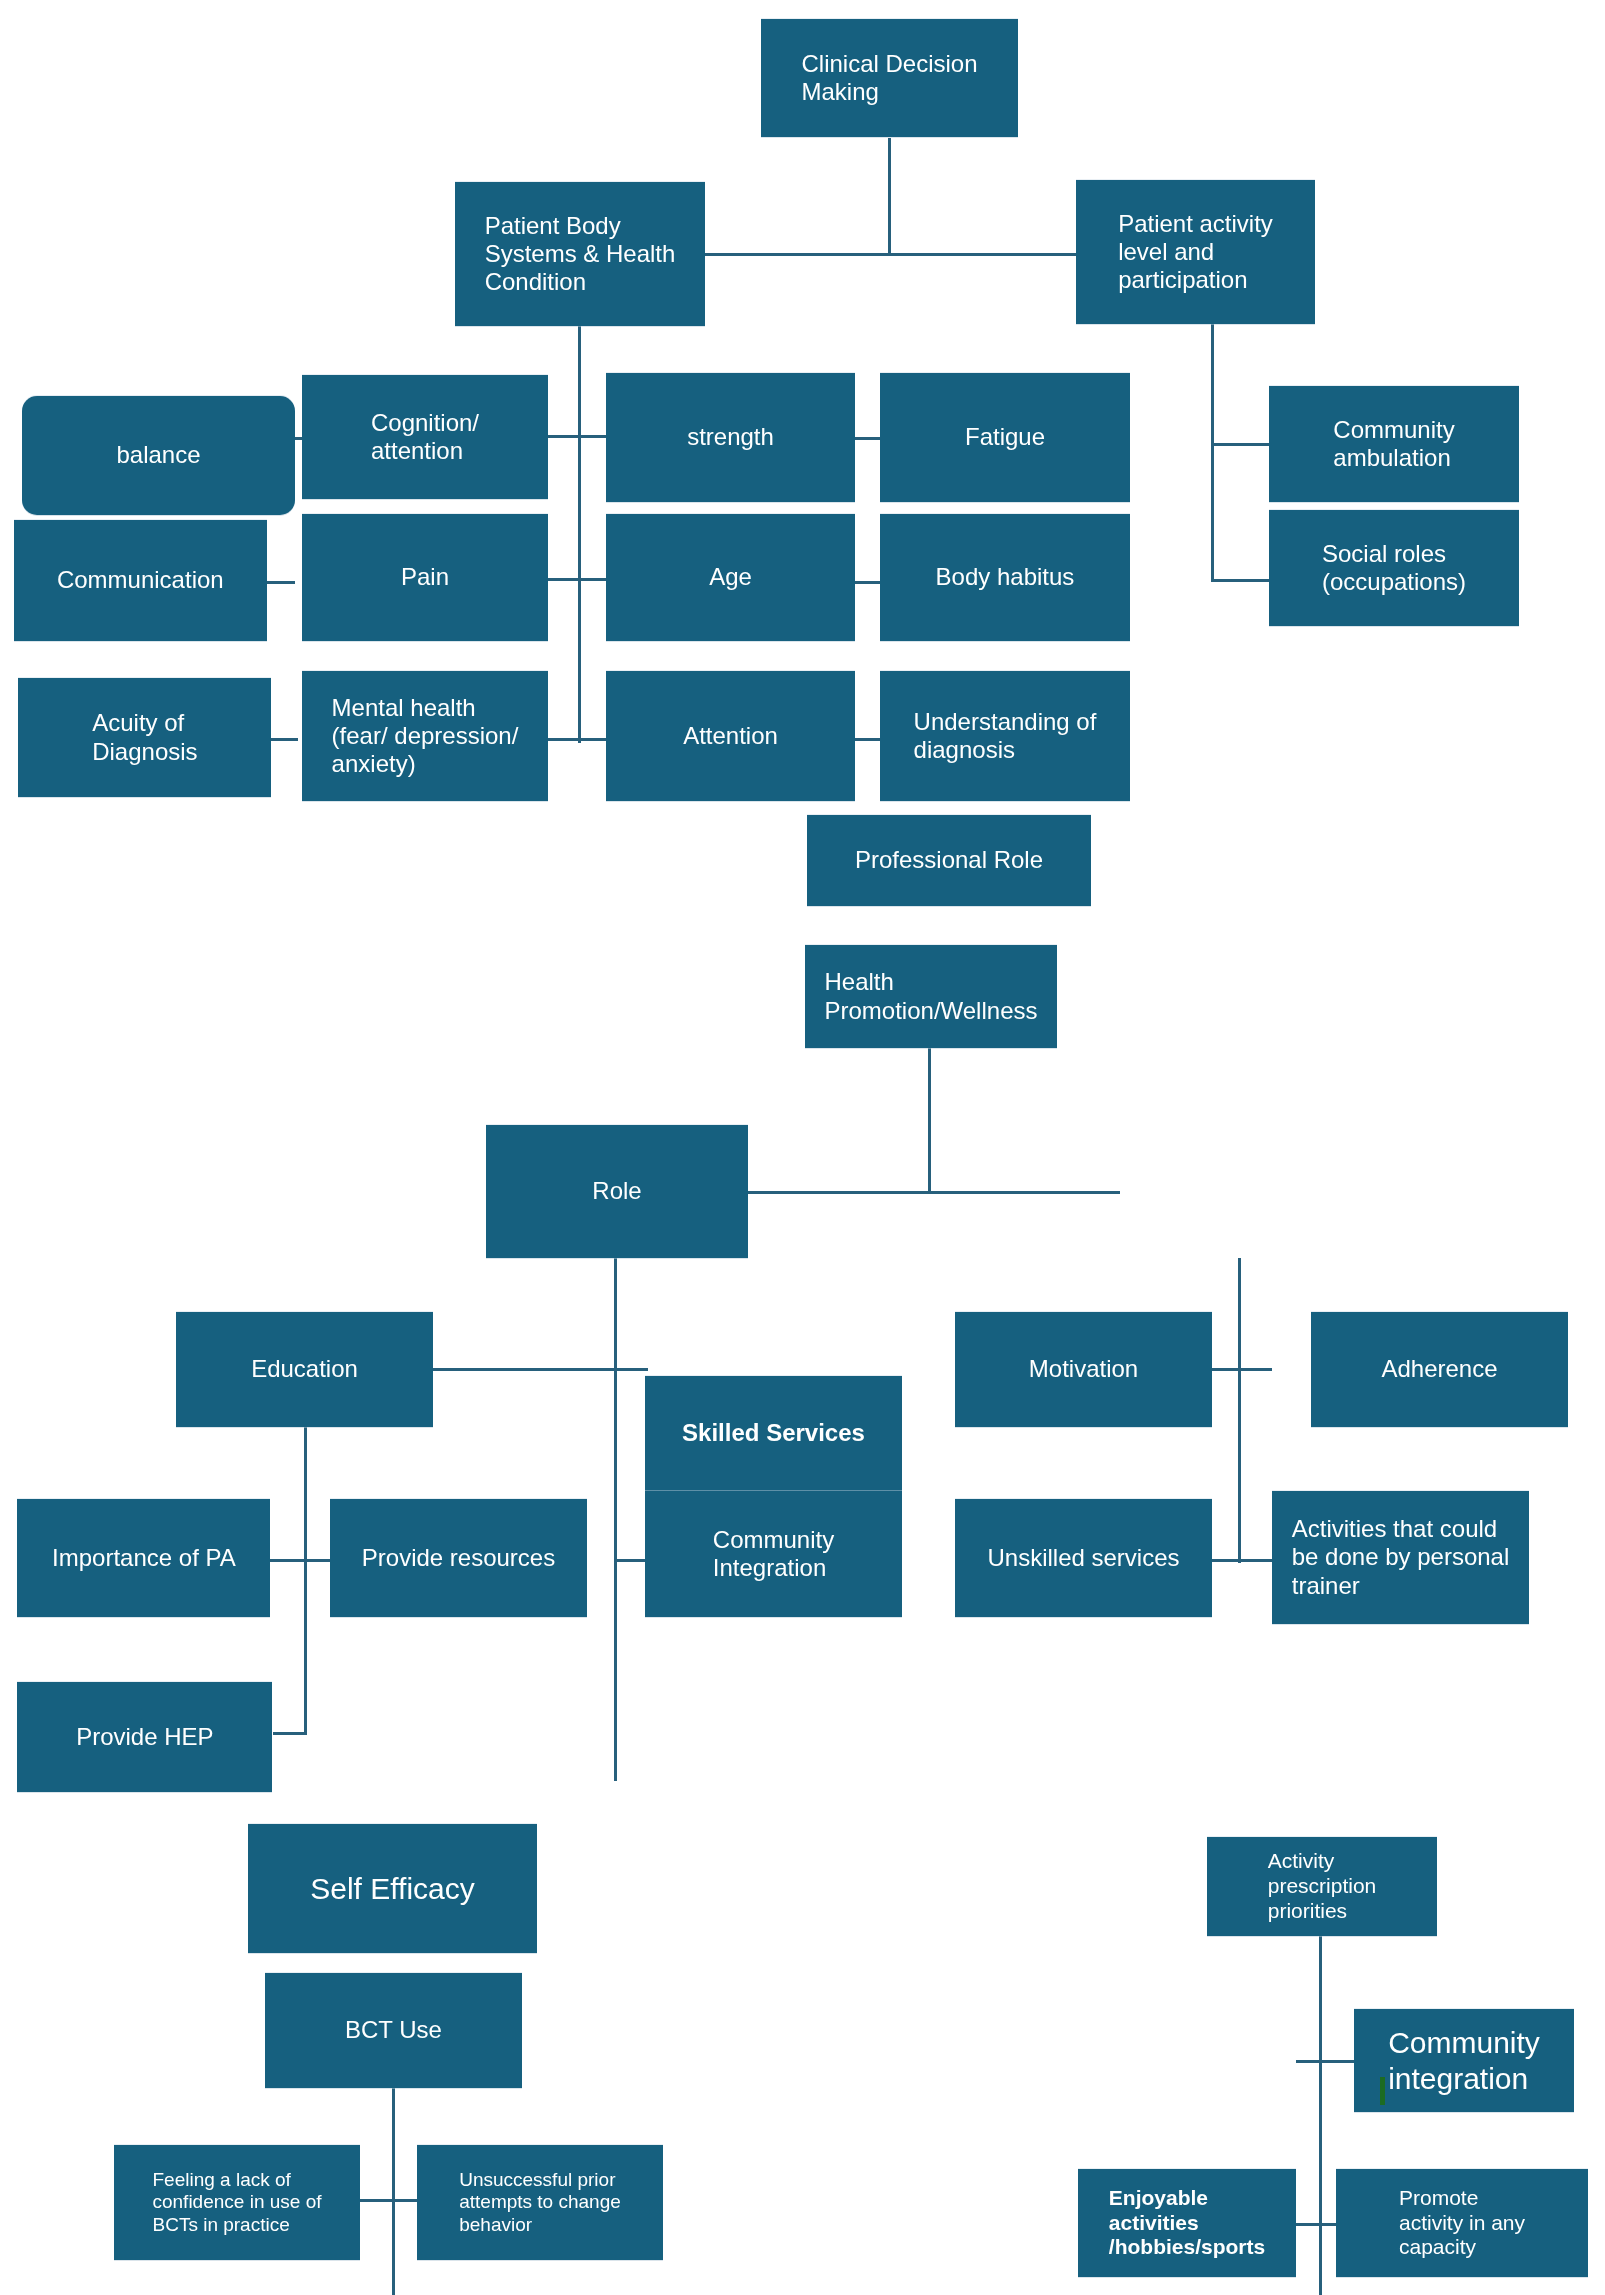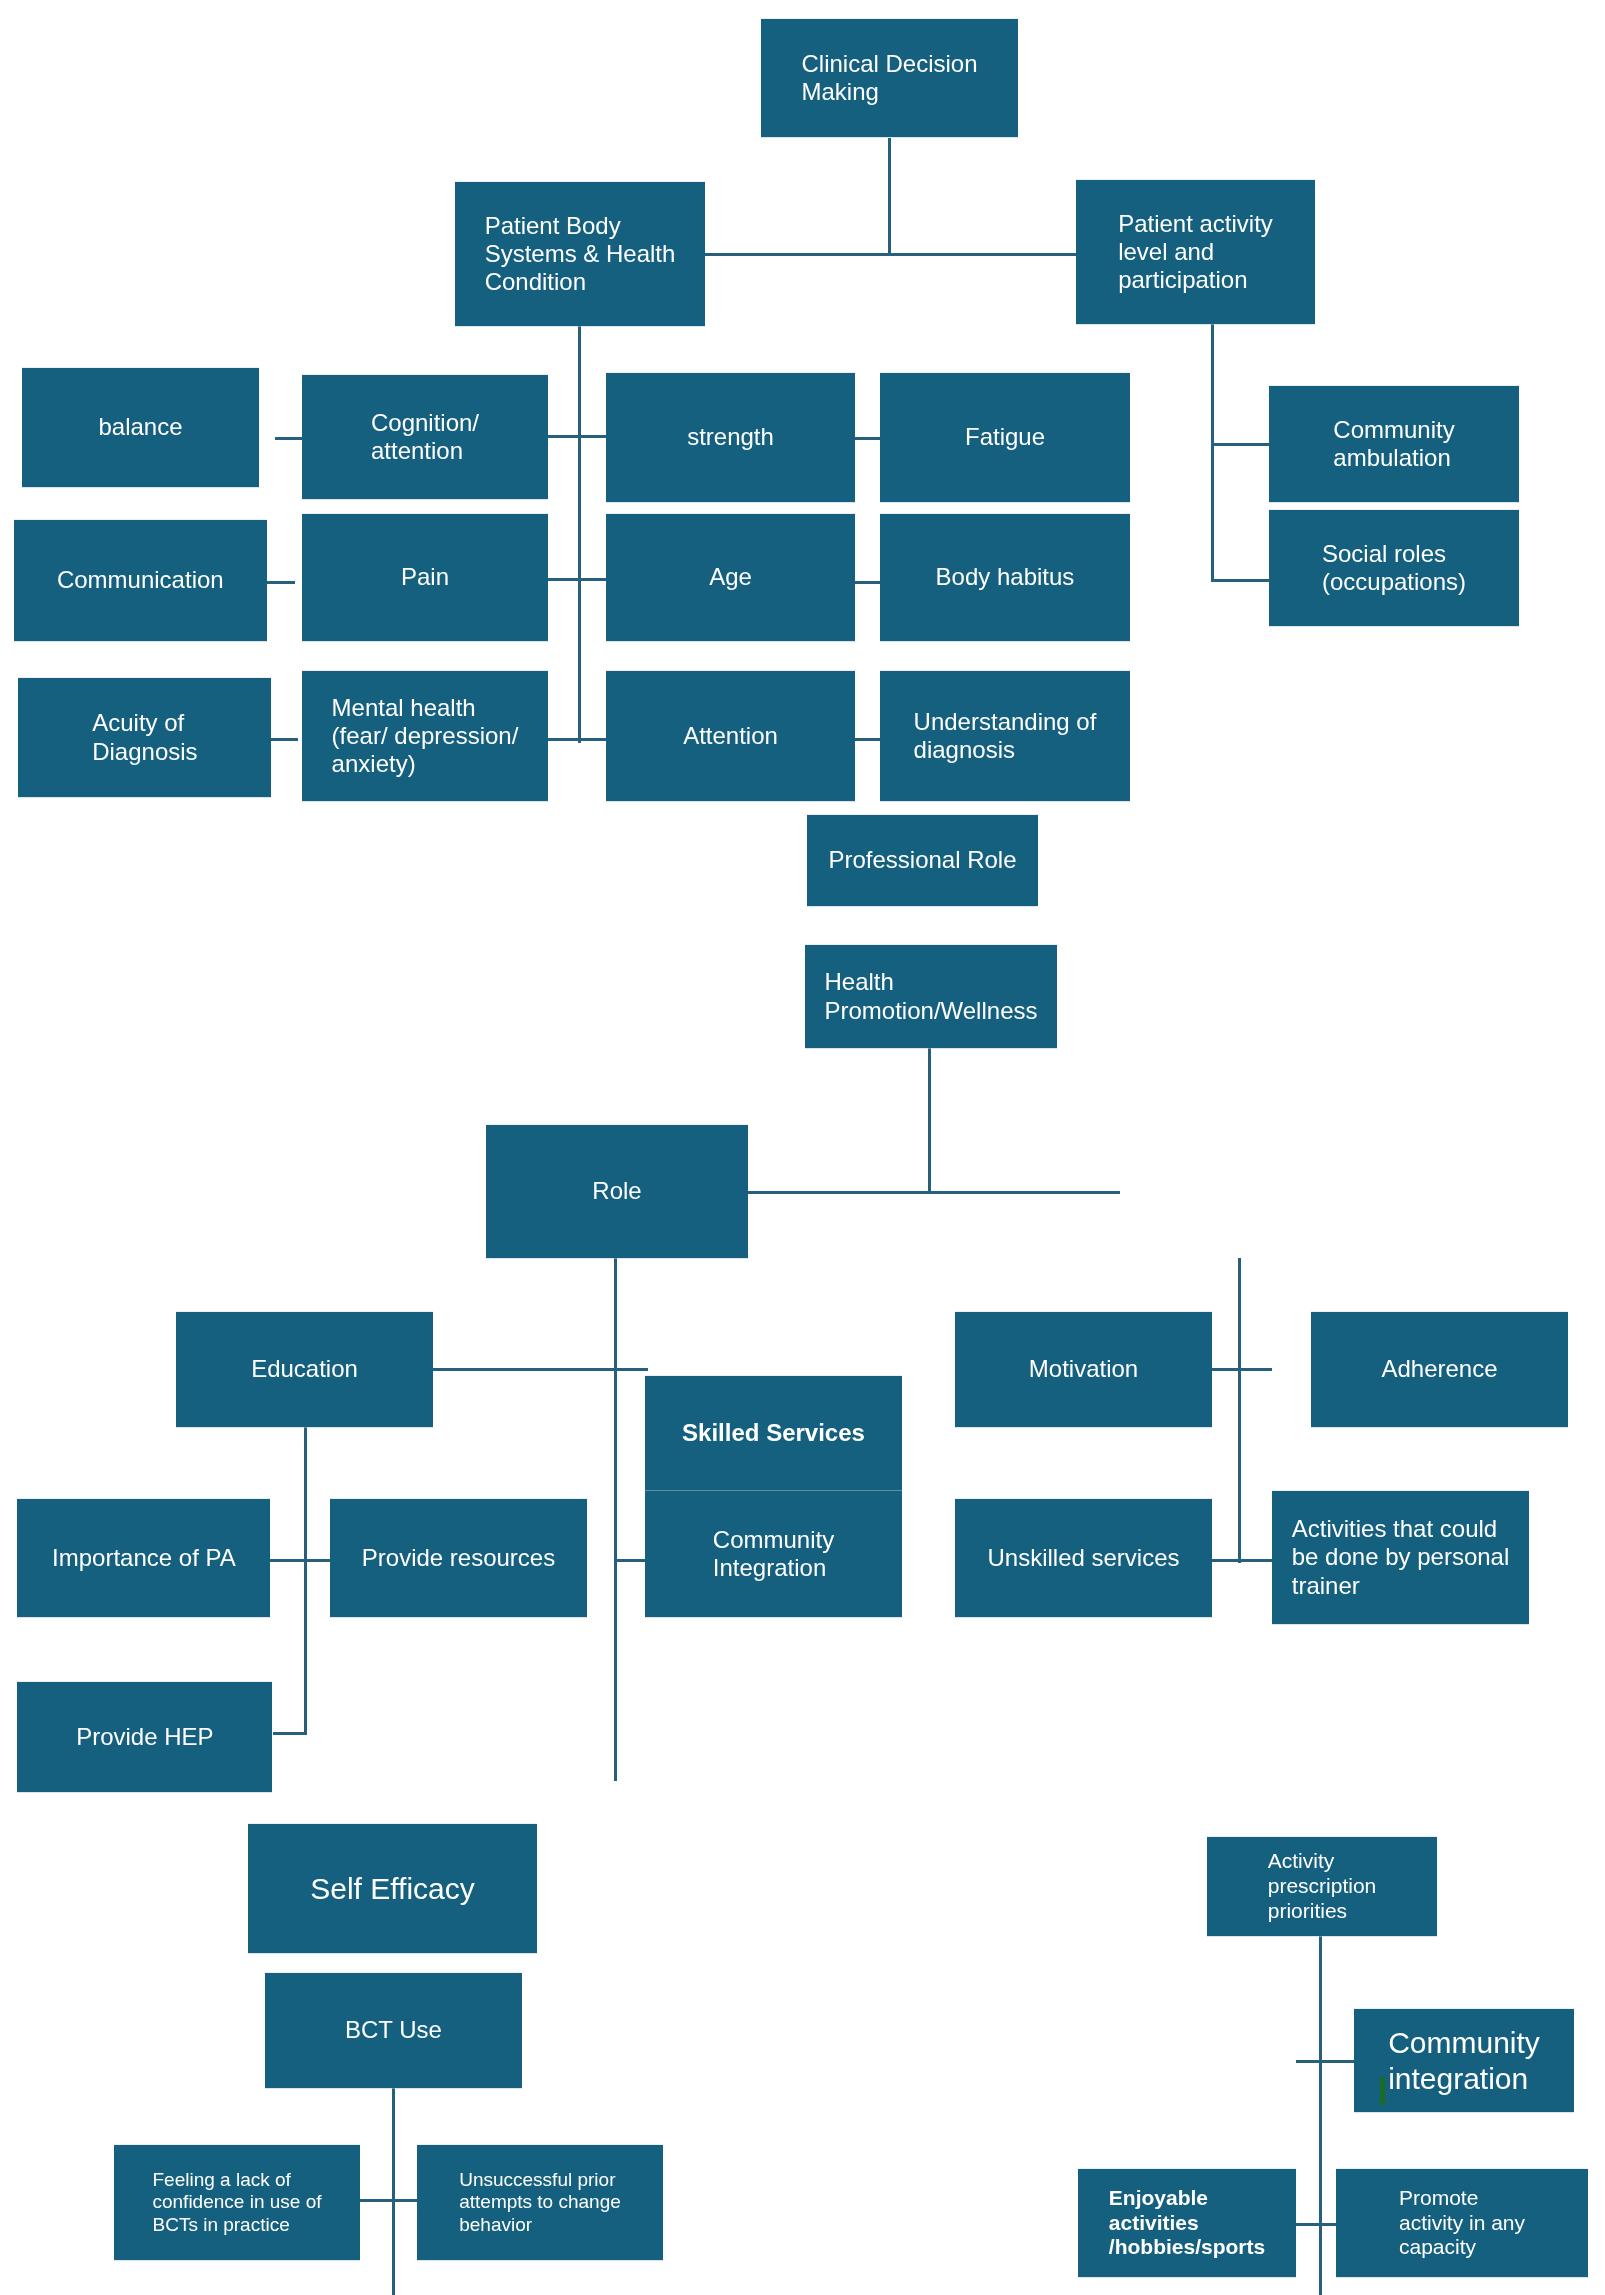--- a/index.html
+++ b/index.html
@@ -65,21 +65,21 @@
 
   <div class="edge v" style="left:578px;top:325px;width:3.2px;height:418px;"></div>
 
   <div class="edge v" style="left:1211px;top:324px;width:3.2px;height:258px;"></div>
 
   <div class="edge h" style="left:275px;top:437px;width:28.5px;"></div>
   <div class="edge h" style="left:544px;top:435px;width:64px;"></div>
   <div class="edge h" style="left:853px;top:437px;width:28.5px;"></div>
   <div class="edge h" style="left:1212px;top:443px;width:60px;"></div>
 
-  <div class="node" style="left:22px;top:368px;width:237px;height:119px;">balance</div>
+  <div class="node" style="left:22px;top:396px;width:273px;height:119px;border-radius:15px;">balance</div>
   <div class="node" style="left:302px;top:375px;width:246px;height:124px;">Cognition/
 attention</div>
   <div class="node" style="left:606px;top:373px;width:249px;height:129px;">strength</div>
   <div class="node" style="left:880px;top:373px;width:250px;height:129px;">Fatigue</div>
   <div class="node" style="left:1269px;top:386px;width:250px;height:116px;">Community
 ambulation</div>
 
   <div class="edge h" style="left:266px;top:581px;width:28.5px;"></div>
   <div class="edge h" style="left:544px;top:578px;width:64px;"></div>
   <div class="edge h" style="left:853px;top:581px;width:28.5px;"></div>
@@ -98,21 +98,21 @@
 
   <div class="node" style="left:18.4px;top:678px;width:253px;height:119px;">Acuity of
 Diagnosis</div>
   <div class="node" style="left:302px;top:671px;width:246px;height:130px;">Mental health
 (fear/ depression/
 anxiety)</div>
   <div class="node" style="left:606px;top:671px;width:249px;height:130px;">Attention</div>
   <div class="node" style="left:880px;top:671px;width:250px;height:130px;">Understanding of
 diagnosis</div>
 
-  <div class="node" style="left:807px;top:815px;width:231px;height:91px;">Professional Role</div>
+  <div class="node" style="left:807px;top:815px;width:284px;height:91px;">Professional Role</div>
   <div class="node" style="left:805px;top:945px;width:252px;height:103px;">Health
 Promotion/Wellness</div>
 
   <div class="edge v" style="left:928px;top:1048px;width:3.2px;height:145px;"></div>
   <div class="edge h" style="left:739px;top:1191px;width:381px;"></div>
 
   <div class="node" style="left:486px;top:1125px;width:262px;height:133px;">Role</div>
 
   <div class="edge v" style="left:614px;top:1258px;width:3.2px;height:523px;"></div>
 

